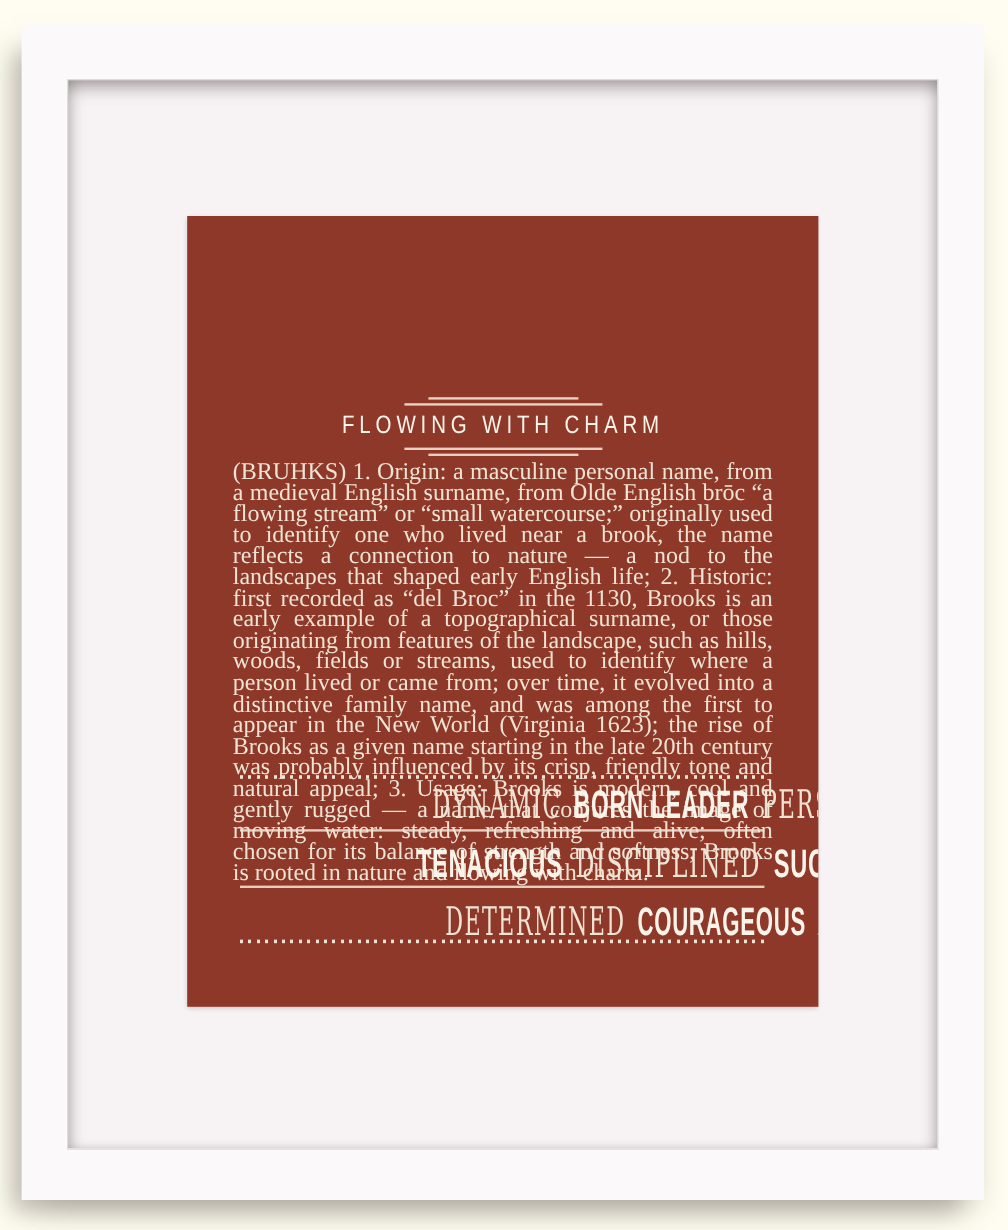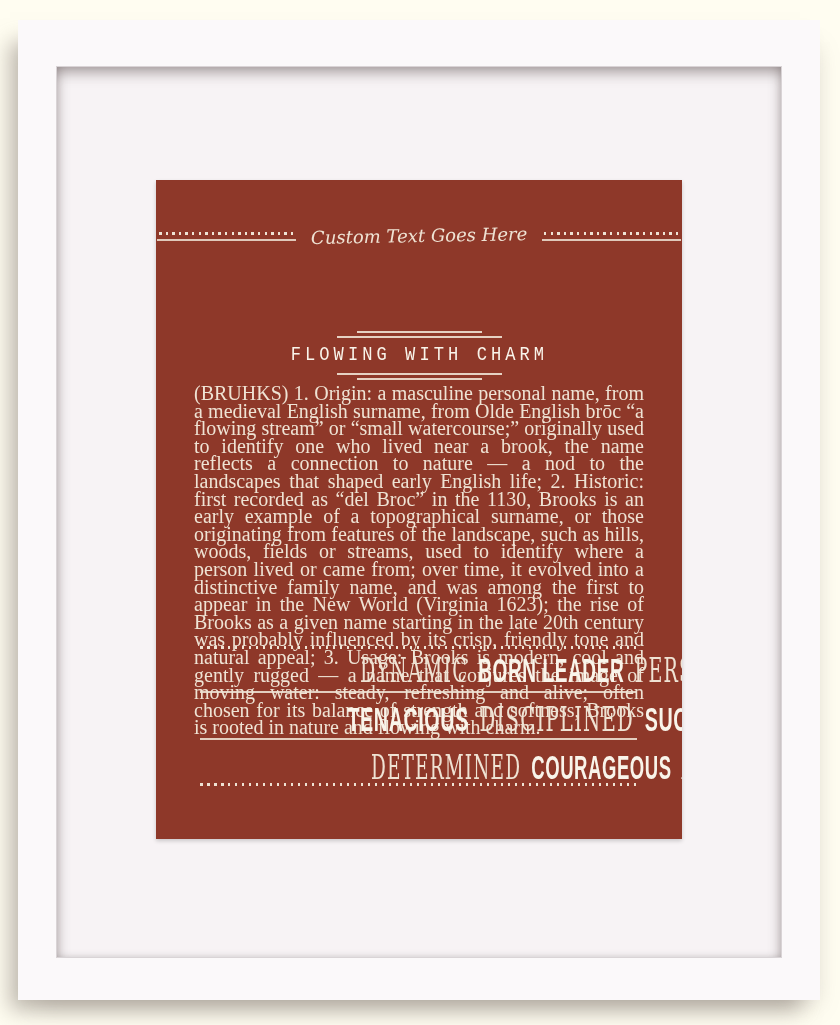--- a/index.html
+++ b/index.html
@@ -68,21 +68,21 @@
   
   .divider{position:absolute;left:0;right:0;display:flex;flex-direction:column;align-items:center;gap:3px;}
   .divider .line{height:2px;background:var(--c-text);opacity:.9;}
   .line.short{width:125px;}
   .line.long{width:165px;}
   .divider-top{top:151px;}
   .divider-bottom{top:193px;}
 
   .subtitle{
     position:absolute;top:162px;left:0;right:0;text-align:center;
-    font-family:Liberation Mono, monospace;font-weight:400;
+    font-family:Liberation Sans, sans-serif;font-weight:400;
     font-size:21px;line-height:26px;letter-spacing:5px;
     color:var(--c-title);white-space:nowrap;
   }
 
   
   .definition{
     position:absolute;top:205px;left:38px;width:450px;
     font-family:Liberation Serif, serif;
     font-size:20px;line-height:17.6px;
     text-align:justify;color:var(--c-text);
@@ -114,31 +114,20 @@
   .trait-row .fit > span + span{margin-left:0.42em;}
 </style>
 </head>
 <body>
 
 <div class="canvas">
   <div class="frame">
     <div class="mat">
       <div class="print">
 
-        <div class="ornament-row">
-          <span class="ornament">
-            <span class="dots"></span>
-            <span class="bar"></span>
-          </span>
-          <span class="script-text">Custom Text Goes Here</span>
-          <span class="ornament">
-            <span class="dots"></span>
-            <span class="bar"></span>
-          </span>
-        </div>
 
 
         <div class="divider divider-top">
           <span class="line short"></span>
           <span class="line long"></span>
         </div>
 
         <h2 class="subtitle"><span class="fit" style="transform: scaleX(0.812672);">FLOWING WITH CHARM</span></h2>
 
         <div class="divider divider-bottom">

